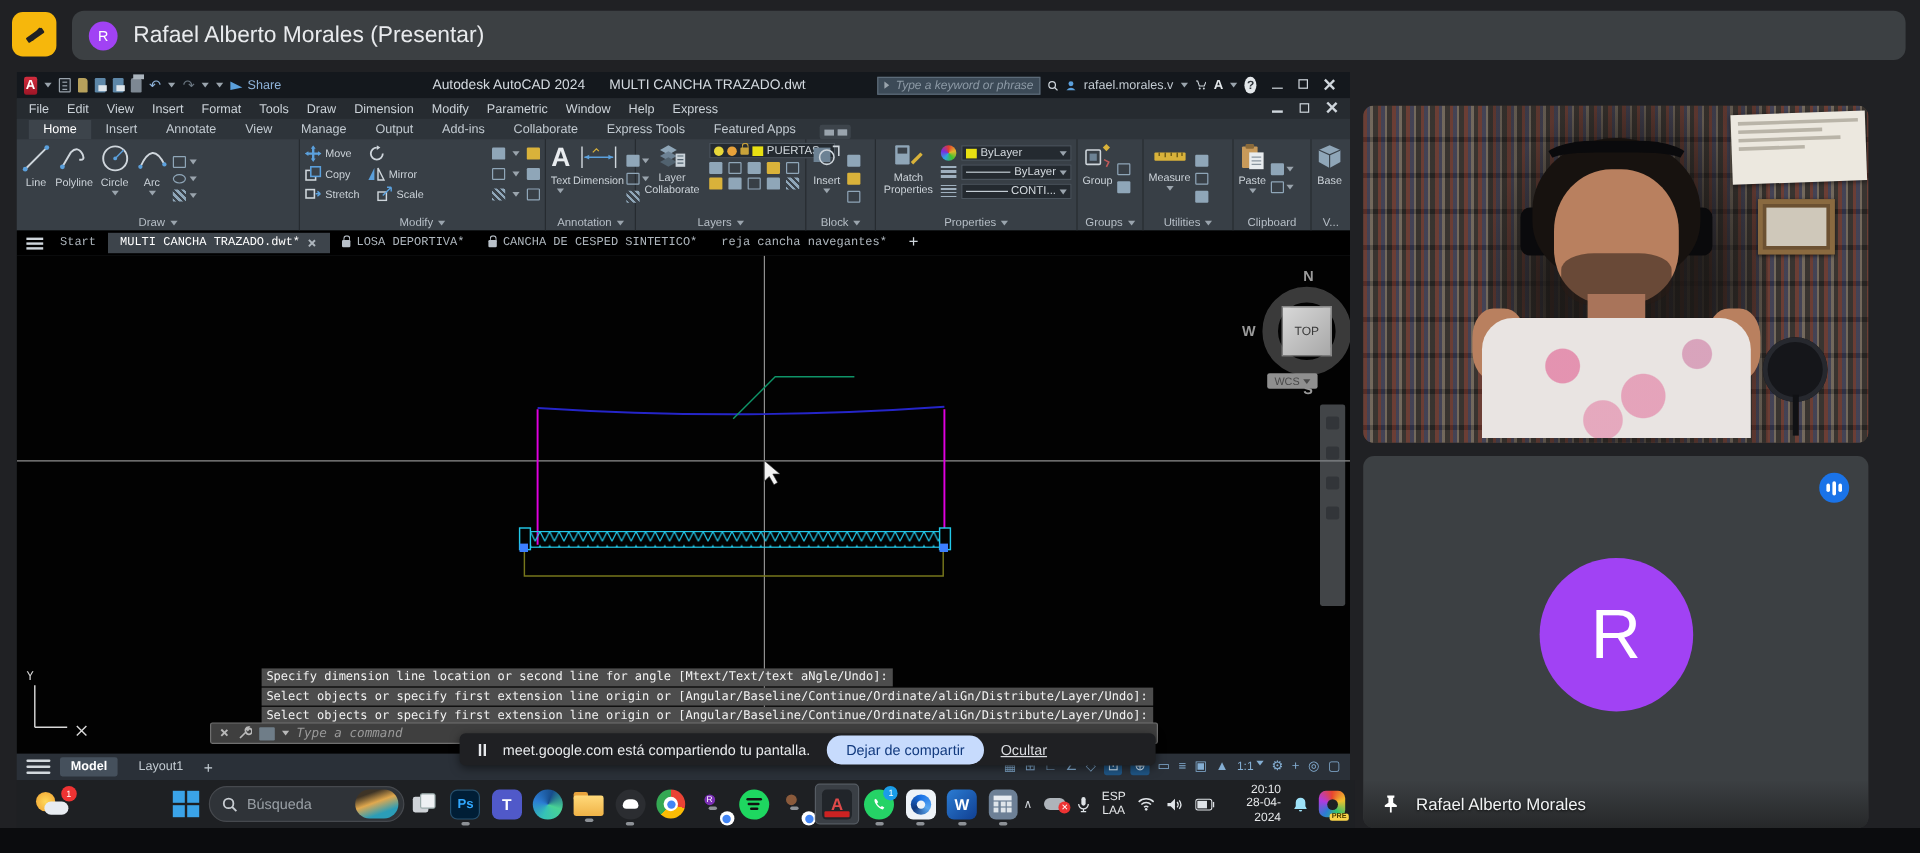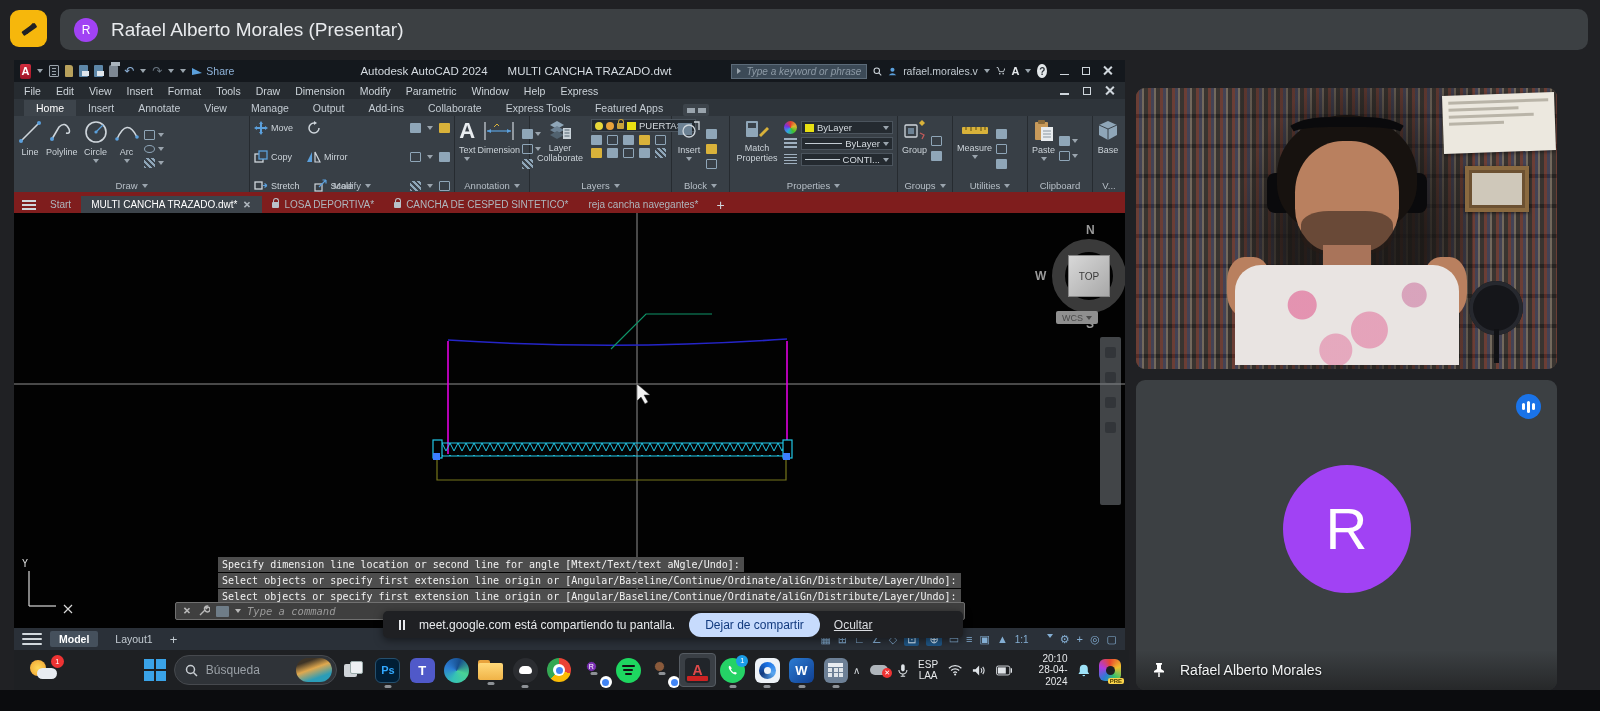--- a/index.html
+++ b/index.html
@@ -78,21 +78,21 @@
   .combo { height:13px; background:#242a30; border:1px solid #4b545d; display:flex; align-items:center; gap:3px; padding:0 3px; font-size:9.5px; color:#d5dbe0; }
   .sw { width:9px; height:8px; background:#e8e012; display:inline-block; }
   .dot { width:8px; height:8px; border-radius:50%; display:inline-block; }
   .lock7 { width:7px; height:6px; background:#c8a23a; border-radius:1px; position:relative; display:inline-block; }
   .lock7::before { content:""; position:absolute; top:-4px; left:1px; width:4px; height:4px; border:1px solid #c8a23a; border-bottom:none; border-radius:3px 3px 0 0; }
   .lock7.grey,{ background:#b9c1c9; } .lock7.grey::before { border-color:#b9c1c9; }
   .colorwheel { width:13px; height:13px; border-radius:50%; background:conic-gradient(#e23d2e,#e2b52e,#3ec22e,#2ea7e2,#7a2ee2,#e23d2e); }
   .linesico { width:13px; height:11px; background:repeating-linear-gradient(180deg,#9fb0bf 0 2px,transparent 2px 4px); }
   .wline { flex:1; height:1px; background:#c3ccd4; }
 
-  .filetabs { height:21px; background:#7f1d1d; display:flex; align-items:flex-end; padding-left:4px; flex:0 0 21px; }
+  .filetabs { height:21px; background:#000000; display:flex; align-items:center; padding-left:4px; flex:0 0 21px;font-family:Liberation Mono, monospace; }
   .ft-burger { width:22px; height:16px; display:flex; flex-direction:column; justify-content:center; gap:2px; padding:0 4px; }
   .ft-burger i { height:2px; background:#cfd6dc; display:block; }
   .ftab { padding:3px 10px; font-size:10px; color:#aeb6bd; display:flex; align-items:center; gap:5px; white-space:nowrap; }
   .ftab.active { background:#3d444b; color:#fff; }
   .ftab .i-x::before,.ftab .i-x::after { background:#aeb6bd; height:9px; }
   .ftab-plus { color:#cfd6dc; font-size:14px; padding:0 8px; }
 
   .canvas { position:relative; flex:1; background:#020202; overflow:hidden; }
   .cmdrow { position:absolute; left:204px; height:15px; background:#4d4d4d; color:#f2f2f2;
     font-family:"DejaVu Sans Mono", monospace; font-size:10px; line-height:15px; padding:0 4px; white-space:nowrap; }
@@ -115,21 +115,21 @@
 
   .statusbar { height:22px; background:#2a3038; display:flex; align-items:center; padding:0 8px; gap:8px; flex:0 0 22px; }
   .sb-burger { width:20px; height:14px; display:flex; flex-direction:column; justify-content:center; gap:2.5px; }
   .sb-burger i { height:2.5px; background:#d2d8dd; display:block; border-radius:1px; }
   .sb-tab { font-size:10.5px; color:#c3cbd2; padding:2px 9px; }
   .sb-tab.active { background:#45505c; color:#fff; font-weight:bold; border-radius:2px; }
   .sb-plus { color:#c3cbd2; font-size:13px; }
   .sb-icons { margin-left:auto; display:flex; align-items:center; gap:7px; }
   .sb-ic { color:#84aed3; font-size:11px; line-height:1; }
   .sb-ic.on { background:#1f5584; color:#d9ecfb; padding:1px 3px; border-radius:2px; }
-  .sb-scale { color:#84aed3; font-size:10px; display:flex; gap:18px; }
+  .sb-scale { color:#84aed3; font-size:10px; display:flex; gap:2px; }
 
   
   .meetpop { left:383px; top:611px; width:580px; height:27px; background:#1f2023; border-radius:5px;
     display:flex; align-items:center; gap:14px; padding:0 16px; z-index:50; box-shadow:0 2px 8px rgba(0,0,0,.5); }
   .pausebars { display:inline-flex; gap:2px; }
   .pausebars i { width:2px; height:10px; background:#e8eaed; display:block; }
   .meetmsg { color:#e8eaed; font-size:12px; white-space:nowrap; }
   .stopbtn { background:#c7dbfd; color:#123a7e; font-size:12px; padding:5px 16px; border-radius:14px; white-space:nowrap; }
   .hidelink { color:#dadce0; font-size:12px; text-decoration:underline; }
 
@@ -357,21 +357,21 @@
               </span>
           </div>
         </div>
         <div class="panel-label">
             <span>Draw</span>
             <i class="tri-d"></i>
           </div>
       </div>
 
       <div class="panel" style="width:205px">
-        <div class="tools" style="flex-direction:column;gap:14px;padding-top:4px">
+        <div class="tools" style="flex-direction:column;gap:2px;padding-top:4px">
           <div class="flex" style="gap:14px">
             <div class="rowtool">
               <svg width="14" height="14" viewBox="0 0 14 14">
                   <path d="M7 0 L9 3 H8 V6 H11 V5 L14 7 L11 9 V8 H8 V11 H9 L7 14 L5 11 H6 V8 H3 V9 L0 7 L3 5 V6 H6 V3 H5 Z" fill="#5ba0dc"></path>
                 </svg>
               <span class="lbl">Move</span>
             </div>
             <div class="rowtool">
               <svg width="14" height="14" viewBox="0 0 14 14">
                   <path d="M12 7 A5 5 0 1 1 7 2" fill="none" stroke="#cfd6dc" stroke-width="1.5"></path>

